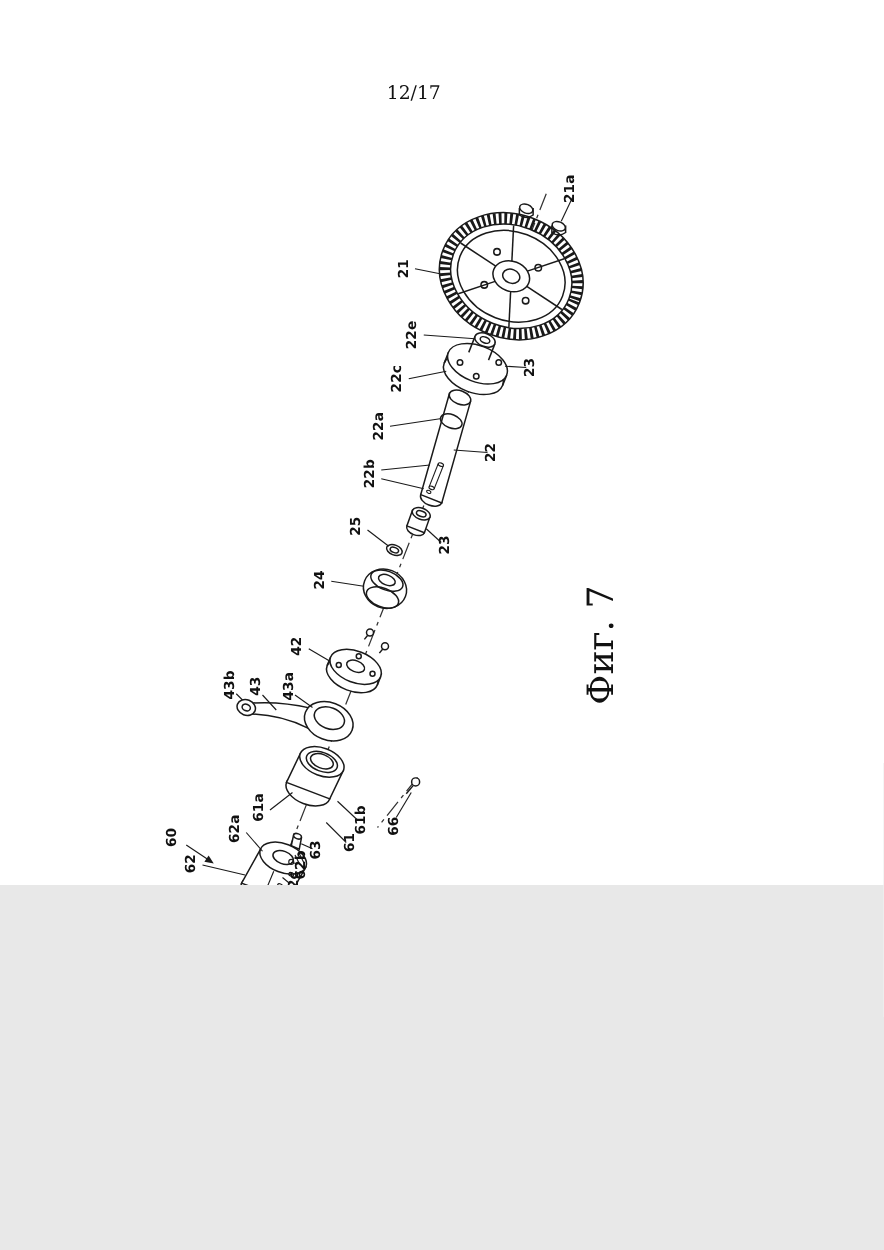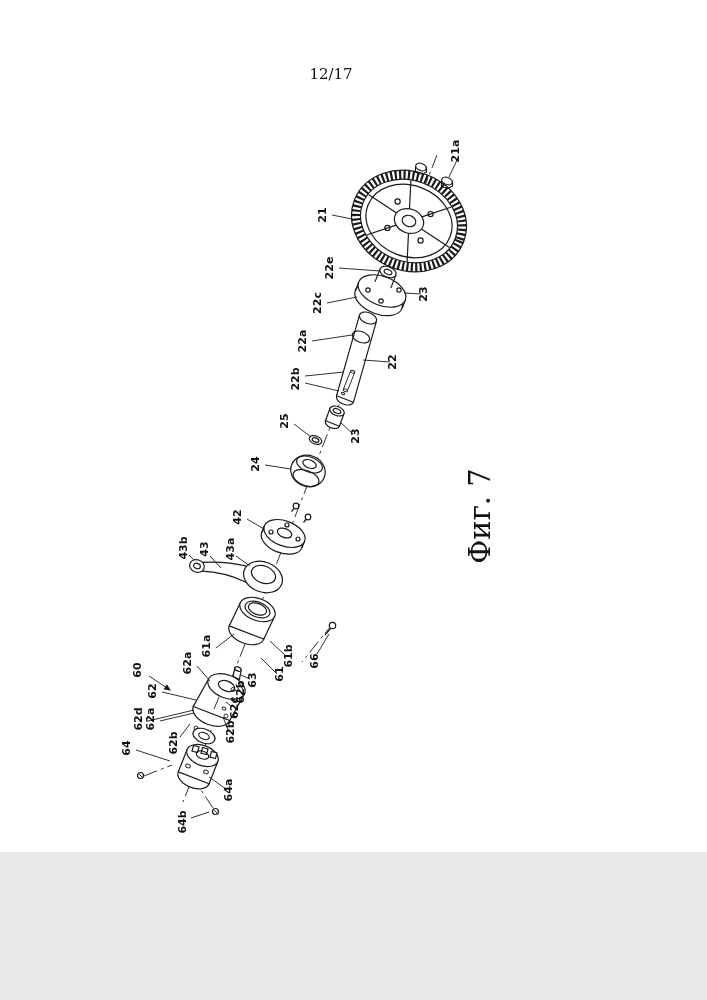--- a/index.html
+++ b/index.html
@@ -1,17 +1,17 @@
 <!DOCTYPE html>
 <html><head>
 <meta charset="utf-8">
 <style>
   html,body{margin:0;padding:0;background:#e8e8e8;}
   .page{
-    width:707px;height:852px;position:relative;margin:0 auto;
+    width:707px;height:708px;position:relative;margin:0 auto;
     background:#ffffff;overflow:hidden;
     font-family:"DejaVu Sans",sans-serif;
   }
   svg{position:absolute;left:0;top:0;}
   .lbl{
     font-family:"DejaVu Sans",sans-serif;
     font-size:11px;font-weight:bold;fill:#111;
     text-anchor:middle;
   }
   .pagenum{

